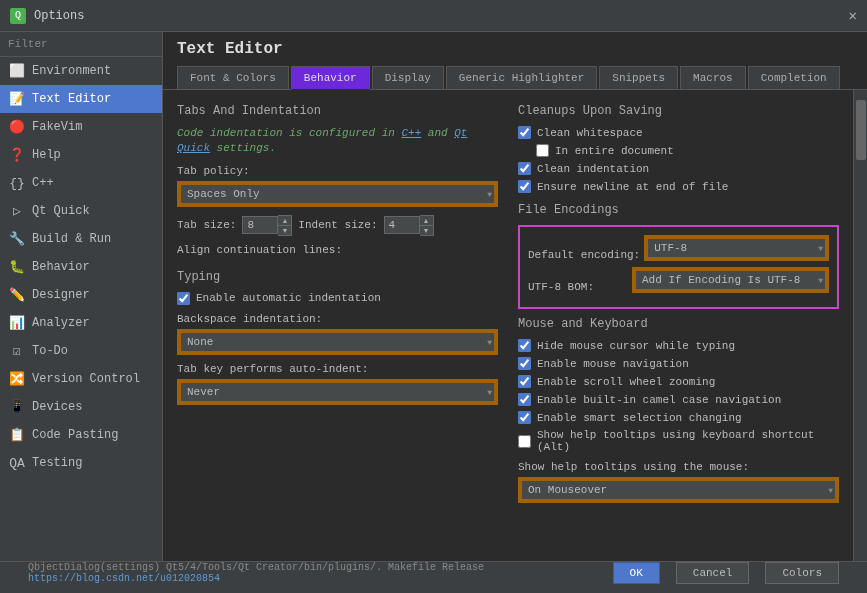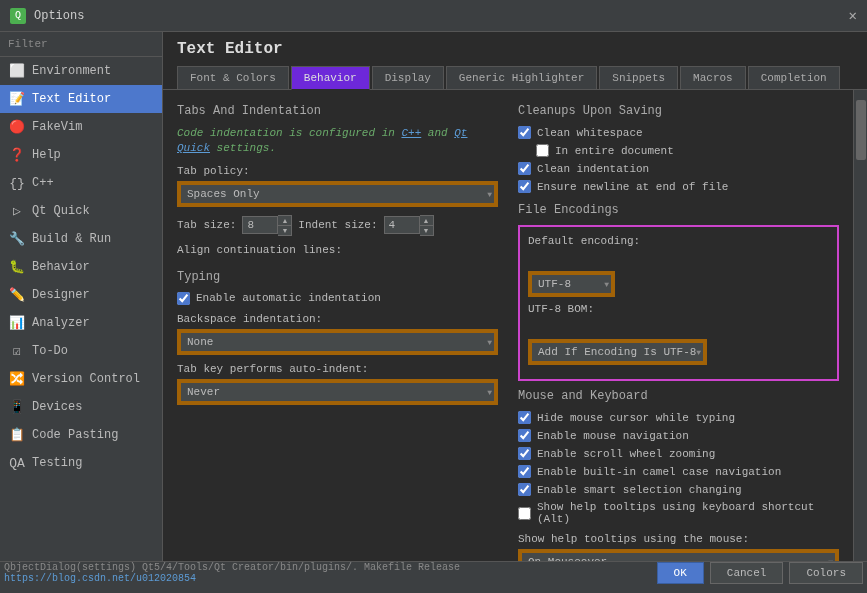--- a/index.html
+++ b/index.html
@@ -240,44 +240,43 @@
 
     
     .file-encodings-box {
       border: 2px solid #cc44cc;
       padding: 8px;
       margin-top: 4px;
       margin-bottom: 8px;
     }
     .encoding-row {
       display: flex;
-      align-items: flex-start;
-      gap: 24px;
+      align-items: flex-end;
+      gap: 4px;
       margin-bottom: 6px;
-      flex-direction: column;
     }
     .encoding-label {
       font-size: 11px;
       color: #bbbbbb;
       white-space: nowrap;
       min-width: 100px;
     }
 
     
     .bottom-bar {
       height: 22px;
       background: #3c3f41;
       border-top: 1px solid #555;
       display: flex;
       align-items: center;
       justify-content: space-between;
-      padding: 0 4px;
+      padding: 0 28px;
     }
     .bottom-left { font-size: 10px; color: #888; }
-    .bottom-right { display: flex; gap: 6px; align-items: center; }
+    .bottom-right { display: flex; gap: 16px; align-items: center; }
     .btn {
       background: #45494a;
       border: 1px solid #666;
       color: #bbbbbb;
       padding: 4px 16px;
       font-size: 11px;
       cursor: pointer;
       font-family: 'Courier New', monospace;
     }
     .btn.primary {

